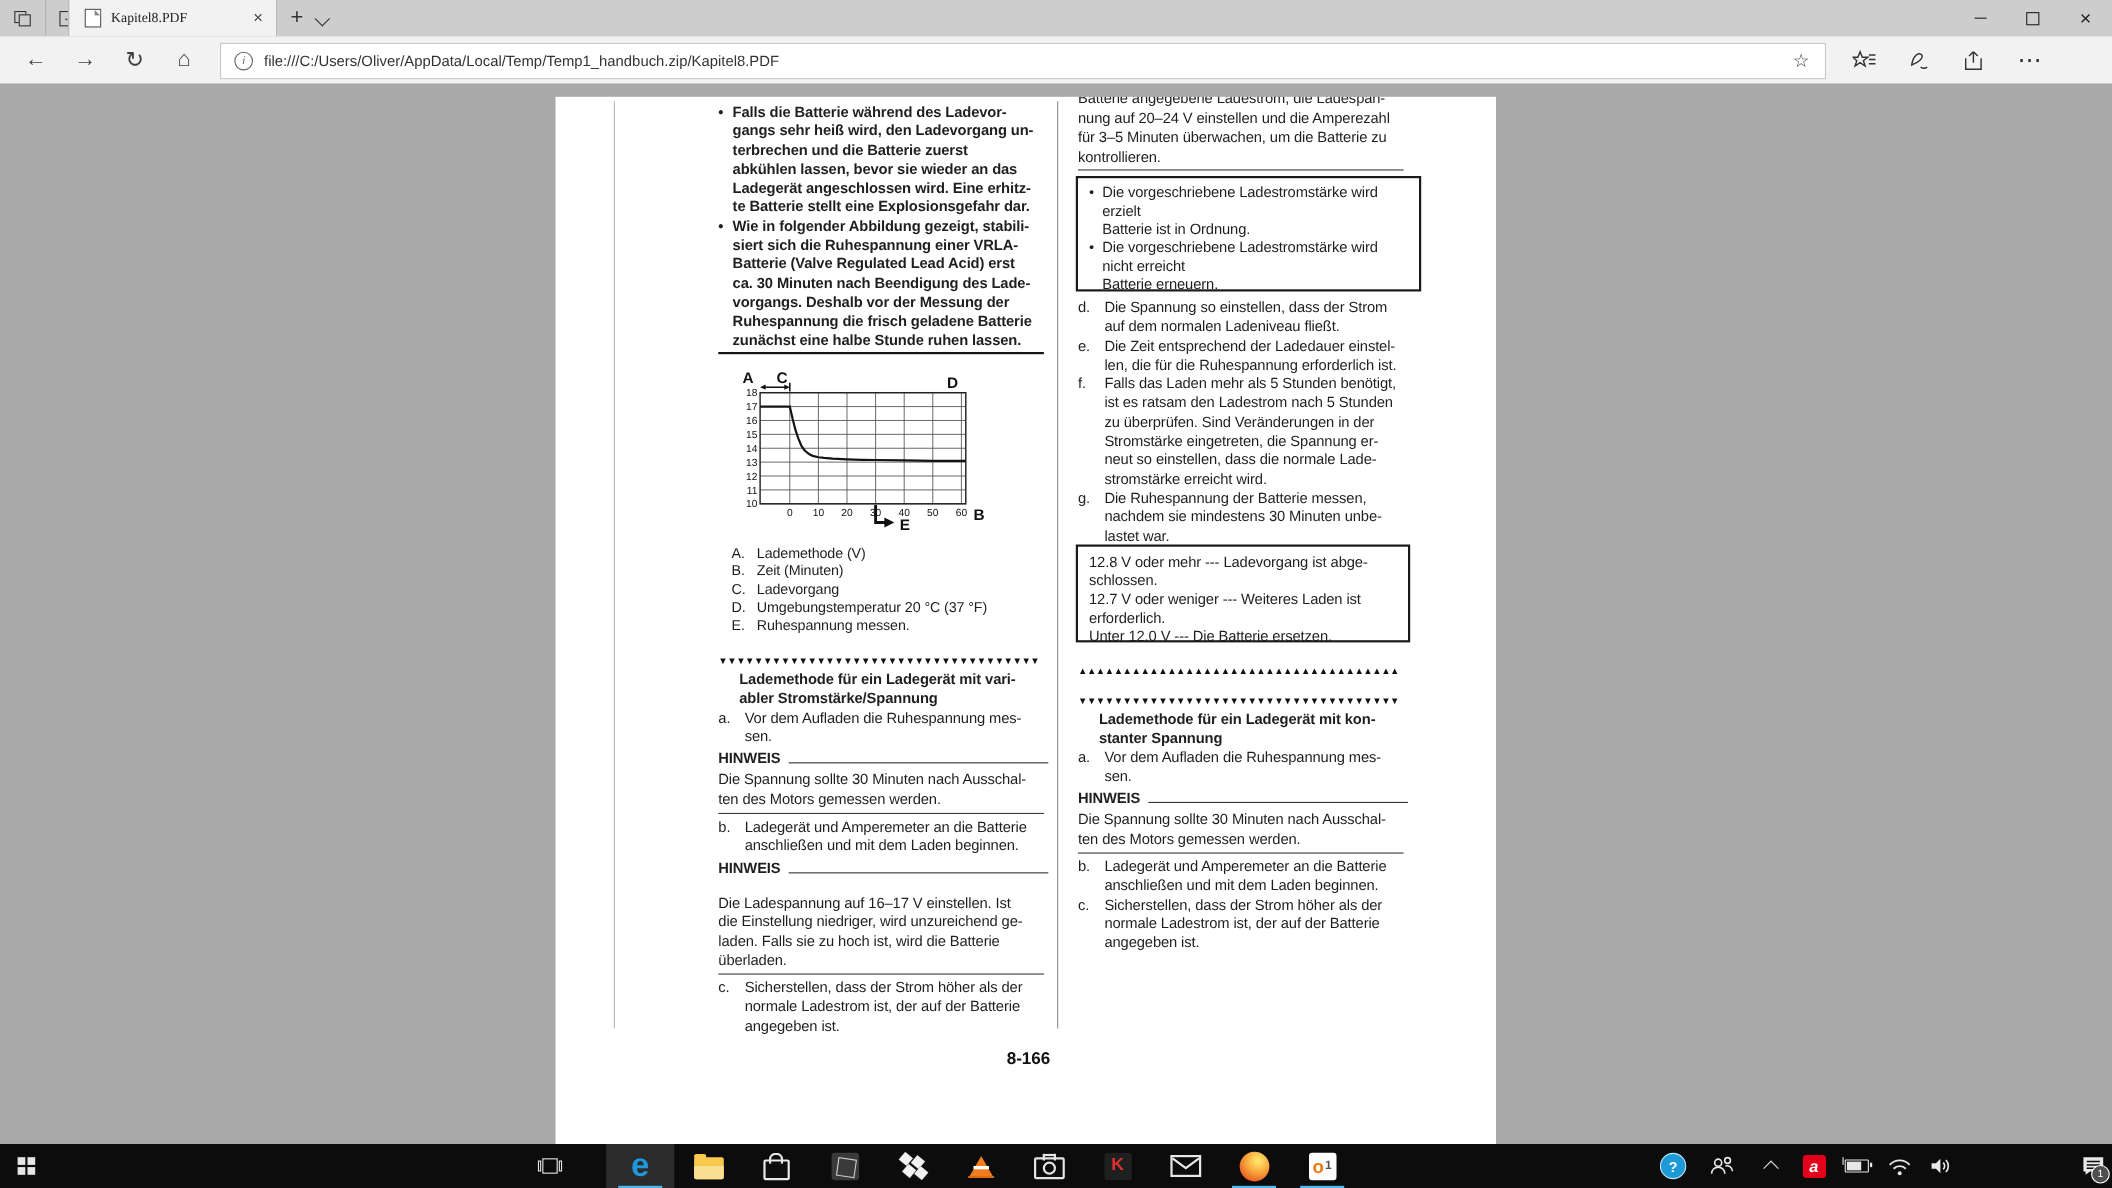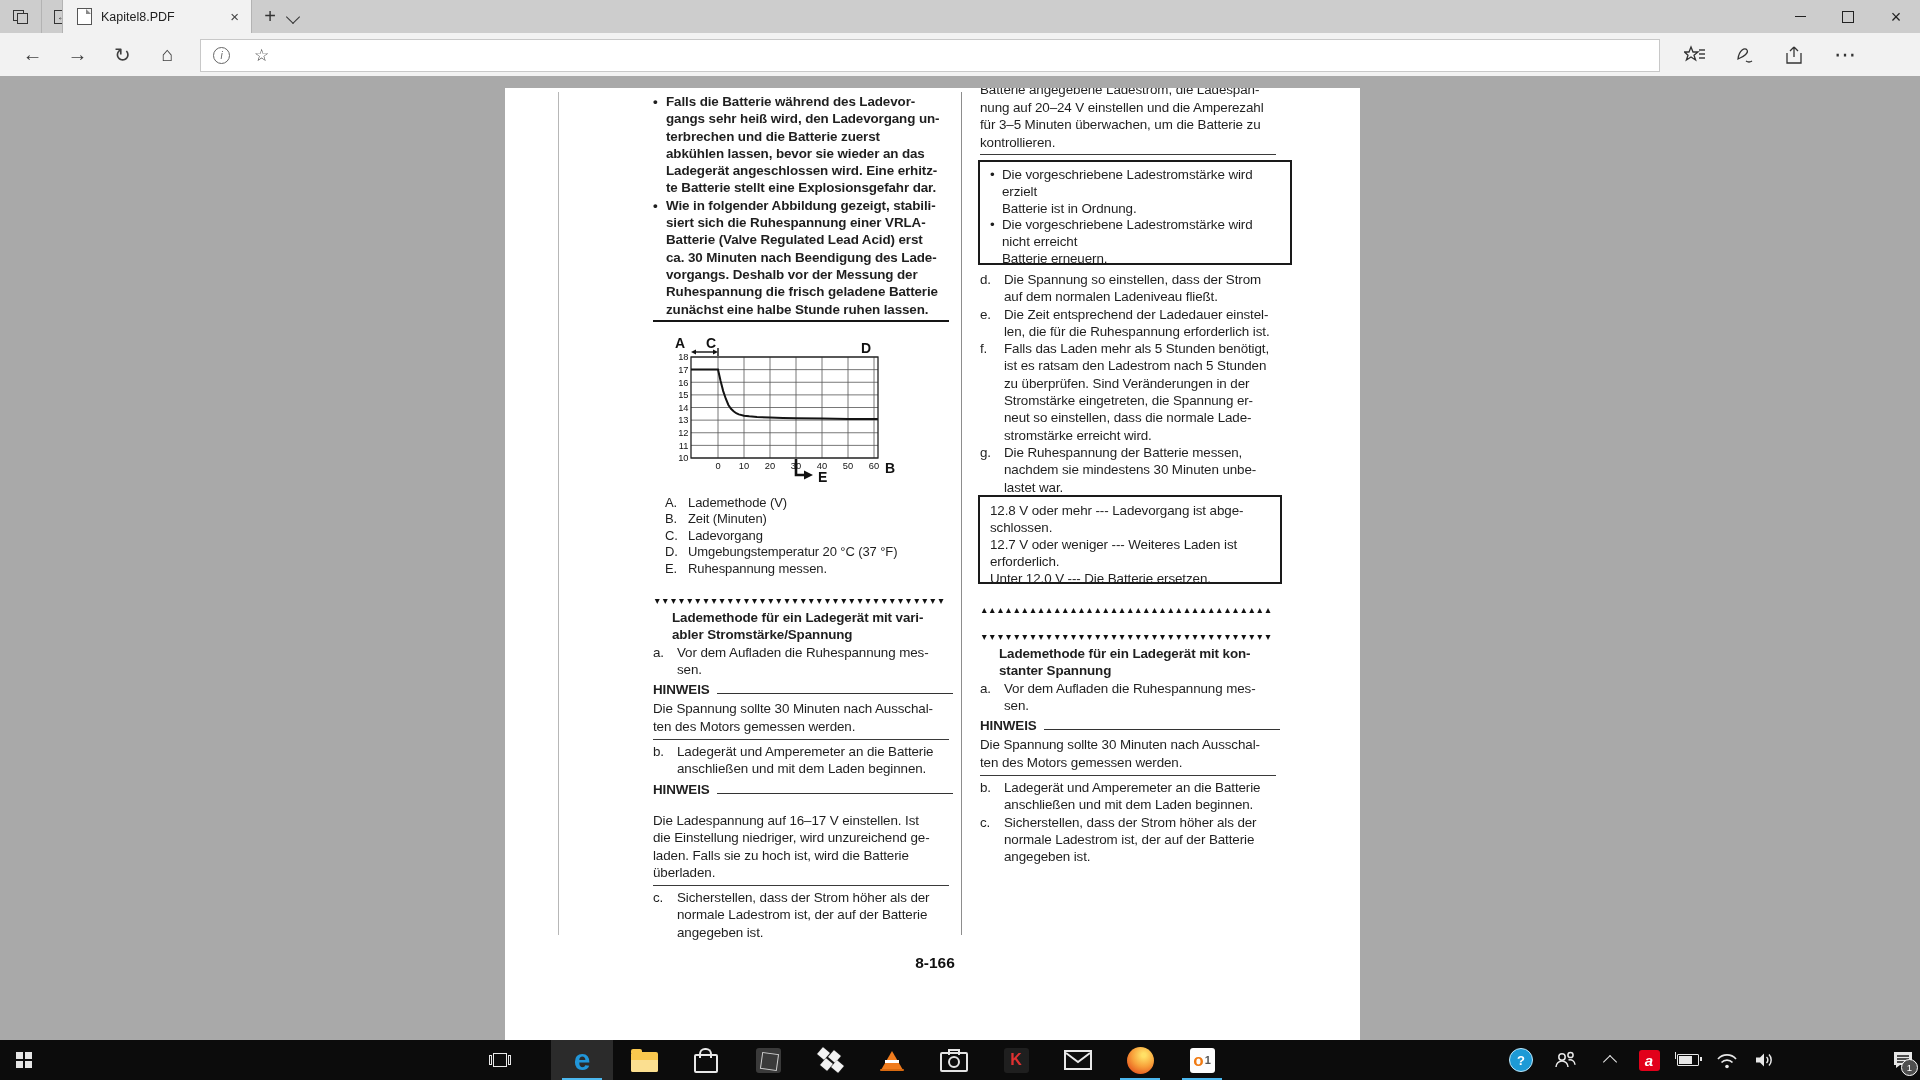--- a/index.html
+++ b/index.html
@@ -15,21 +15,21 @@
   .ico-stack{position:relative;width:15px;height:14px;}
   .ico-stack i{position:absolute;border:1.4px solid #333;background:#cdcdcd;width:9px;height:9px;}
   .ico-stack i.b{left:0;top:0;} .ico-stack i.f{left:4px;top:3px;}
   .ico-winarrow{position:relative;width:15px;height:12px;border:1.4px solid #333;}
   .ico-winarrow span{position:absolute;left:2px;top:1px;font-size:10px;color:#333;line-height:9px;}
   .tab{position:absolute;left:62px;top:0;width:188px;height:33px;background:#f2f2f2;
        border-left:1px solid #b3b3b3;border-right:1px solid #b3b3b3;display:flex;align-items:center;}
   .tab-doc{width:13px;height:15px;border:1.3px solid #555;background:#fff;margin:0 9px 0 14px;position:relative;}
   .tab-doc::after{content:"";position:absolute;right:0;top:0;border-style:solid;border-width:0 5px 5px 0;
                   border-color:#f2f2f2 #f2f2f2 #888 #888;}
-  .tab-title{font-size:12.5px;color:#222;flex:1;}
+  .tab-title{font-size:12.5px;color:#222;flex:1;font-family:Liberation Serif, serif;}
   .tab-close{font-size:15px;color:#444;padding:0 12px;cursor:default;}
   .newtab{position:absolute;left:252px;top:0;width:36px;height:33px;font-size:20px;color:#333;
           display:flex;align-items:center;justify-content:center;}
   .tablist{position:absolute;left:288px;top:12px;width:9px;height:9px;border-right:1.6px solid #333;
            border-bottom:1.6px solid #333;transform:rotate(45deg);}
   .winbtn{position:absolute;top:0;width:48px;height:33px;display:flex;align-items:center;justify-content:center;}
   .wb-min{left:1776px;} .wb-max{left:1824px;} .wb-close{left:1872px;}
   .wb-min i{width:11px;height:0;border-top:1.3px solid #222;}
   .wb-max i{width:10px;height:10px;border:1.3px solid #222;}
   .wb-close span{font-size:18px;color:#222;line-height:18px;}
@@ -187,20 +187,21 @@
         <span>→</span>
       </div>
     <div class="nav-ic" style="left:100px;">
         <span>↻</span>
       </div>
     <div class="nav-ic" style="left:145px;">
         <span>⌂</span>
       </div>
     <div class="addr">
       <span class="addr-info">i</span>
+      <span class="addr-url">file:///C:/Users/Oliver/AppData/Local/Temp/Temp1_handbuch.zip/Kapitel8.PDF</span>
       <span class="addr-star">☆</span>
     </div>
     <div class="chrome-ic" style="left:1671px;">
       <svg width="22" height="20" viewBox="0 0 22 20">
         <path d="M7 2 L9 7 L14 7 L10 10.2 L11.6 15 L7 12 L2.4 15 L4 10.2 L0.5 7 L5 7 Z" fill="none" stroke="#333" stroke-width="1.3"></path>
         <line x1="15" y1="5" x2="21" y2="5" stroke="#333" stroke-width="1.4"></line>
         <line x1="15" y1="9" x2="21" y2="9" stroke="#333" stroke-width="1.4"></line>
         <line x1="15" y1="13" x2="21" y2="13" stroke="#333" stroke-width="1.4"></line>
       </svg>
     </div>

